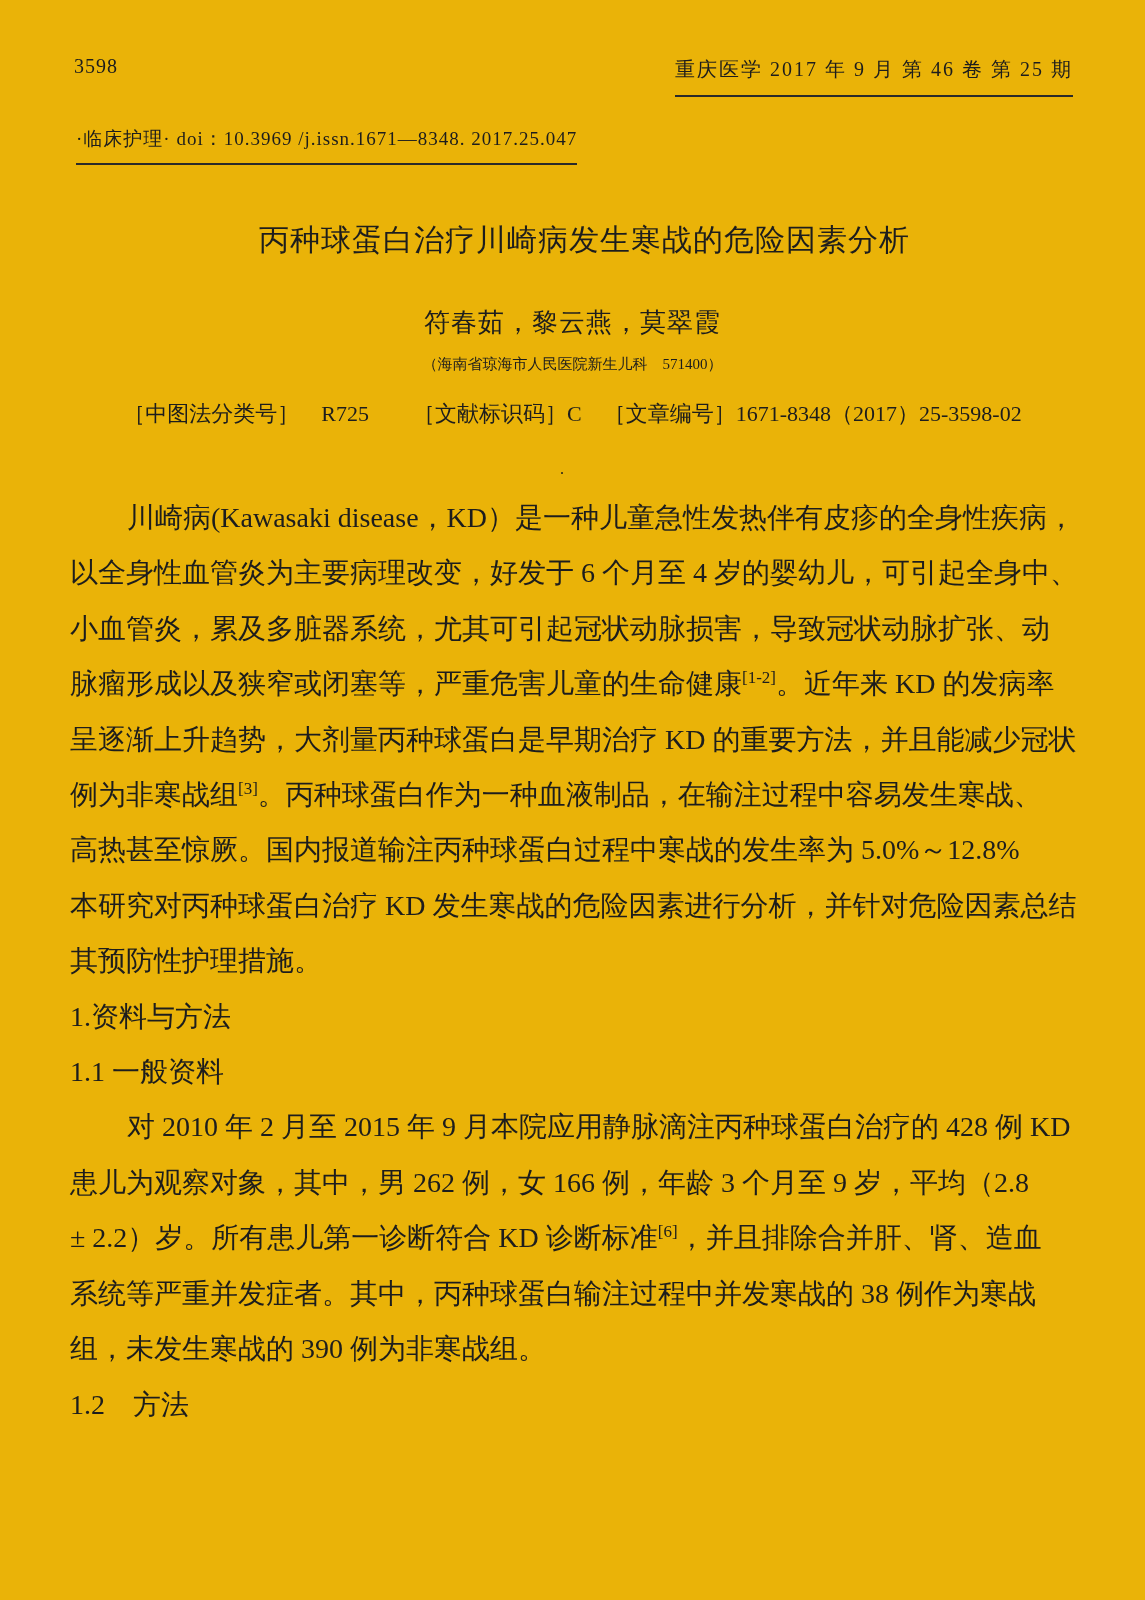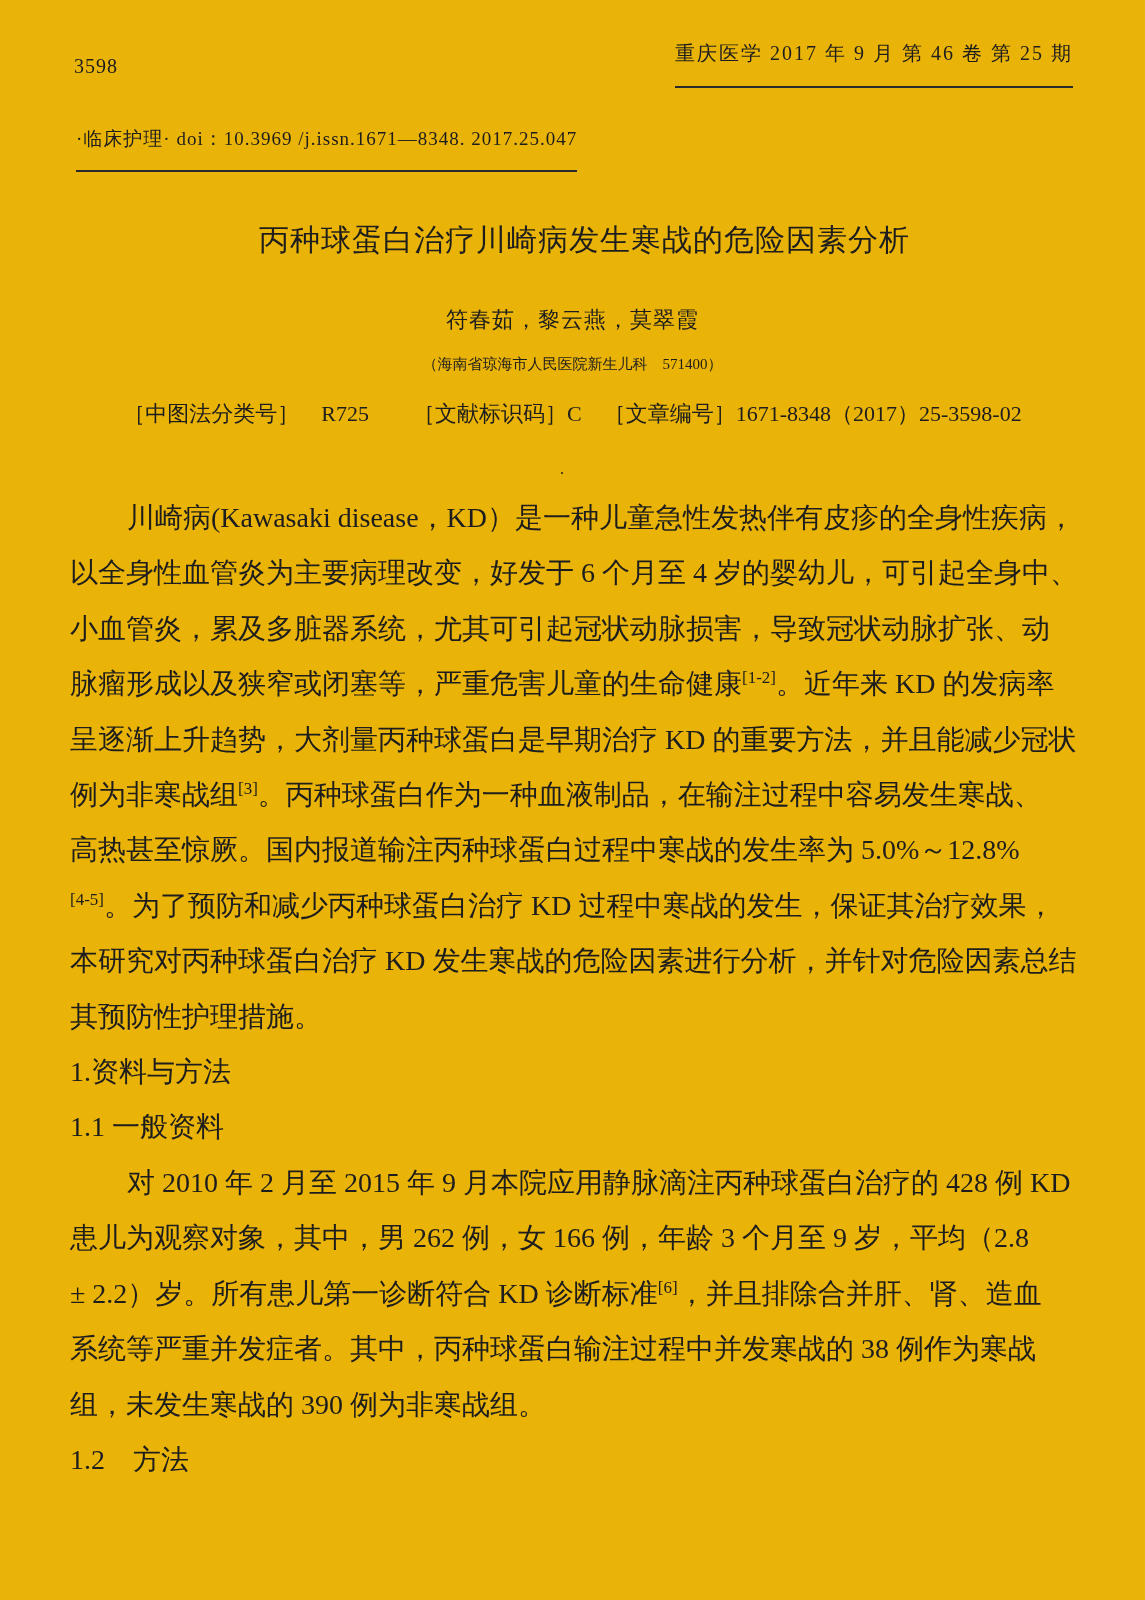--- a/index.html
+++ b/index.html
@@ -13,42 +13,42 @@
     position: relative;
     width: 1145px; height: 1600px;
     background: #eab308;
     overflow: hidden;
   }
   .header-left {
     position: absolute; left: 74px; top: 55px;
     font-size: 20px; letter-spacing: 1px;
   }
   .header-right {
-    position: absolute; right: 72px; top: 40px;
+    position: absolute; right: 72px; top: 56px;
     font-size: 20px; letter-spacing: 2px;
     border-bottom: 2px solid #2a2a2a;
-    padding-bottom: 19px;
+    padding-bottom: 12px;
   }
   .doi-line {
     position: absolute; left: 76px; top: 126px;
     font-size: 19px; letter-spacing: 1px;
     border-bottom: 2px solid #2a2a2a;
-    padding-bottom: 18px;
+    padding-bottom: 11px;
   }
   .article-title {
     position: absolute; left: 0; top: 208px; width: 100%;
     text-align: center;
     font-size: 30px; font-weight: normal;
     letter-spacing: 1px;
     margin: 12px;
   }
   .authors {
     position: absolute; left: 0; top: 305px; width: 100%;
     text-align: center;
-    font-size: 22px; letter-spacing: 1px;
+    font-size: 26px; letter-spacing: 1px;
   }
   .affiliation {
     position: absolute; left: 0; top: 355px; width: 100%;
     text-align: center;
     font-size: 15px;
   }
   .meta-line {
     position: absolute; left: 0; top: 399px; width: 100%;
     text-align: center;
     font-size: 22px;
@@ -93,21 +93,20 @@
   <div class="stray-dot">.</div>
 
   <div class="content">
       <div class="line indent"><span>川崎病(Kawasaki disease，KD）是一种儿童急性发热伴有皮疹的全身性疾病，</span></div>
       <div class="line"><span>以全身性血管炎为主要病理改变，好发于 6 个月至 4 岁的婴幼儿，可引起全身中、</span></div>
       <div class="line"><span>小血管炎，累及多脏器系统，尤其可引起冠状动脉损害，导致冠状动脉扩张、动</span></div>
       <div class="line"><span>脉瘤形成以及狭窄或闭塞等，严重危害儿童的生命健康</span><sup>[1-2]</sup><span>。近年来 KD 的发病率</span></div>
       <div class="line"><span>呈逐渐上升趋势，大剂量丙种球蛋白是早期治疗 KD 的重要方法，并且能减少冠状</span></div>
       <div class="line"><span>例为非寒战组</span><sup>[3]</sup><span>。丙种球蛋白作为一种血液制品，在输注过程中容易发生寒战、</span></div>
       <div class="line"><span>高热甚至惊厥。国内报道输注丙种球蛋白过程中寒战的发生率为 5.0%～12.8%</span></div>
-      <div class="line"><sup>[4-5]</sup><span>。为了预防和减少丙种球蛋白治疗 KD 过程中寒战的发生，保证其治疗效果，</span></div>
       <div class="line"><span>本研究对丙种球蛋白治疗 KD 发生寒战的危险因素进行分析，并针对危险因素总结</span></div>
       <div class="line"><span>其预防性护理措施。</span></div>
       <div class="line"><span>1.资料与方法</span></div>
       <div class="line"><span>1.1 一般资料</span></div>
       <div class="line indent"><span>对 2010 年 2 月至 2015 年 9 月本院应用静脉滴注丙种球蛋白治疗的 428 例 KD</span></div>
       <div class="line"><span>患儿为观察对象，其中，男 262 例，女 166 例，年龄 3 个月至 9 岁，平均（2.8</span></div>
       <div class="line"><span>± 2.2）岁。所有患儿第一诊断符合 KD 诊断标准</span><sup>[6]</sup><span>，并且排除合并肝、肾、造血</span></div>
       <div class="line"><span>系统等严重并发症者。其中，丙种球蛋白输注过程中并发寒战的 38 例作为寒战</span></div>
       <div class="line"><span>组，未发生寒战的 390 例为非寒战组。</span></div>
       <div class="line"><span>1.2　方法</span></div>

